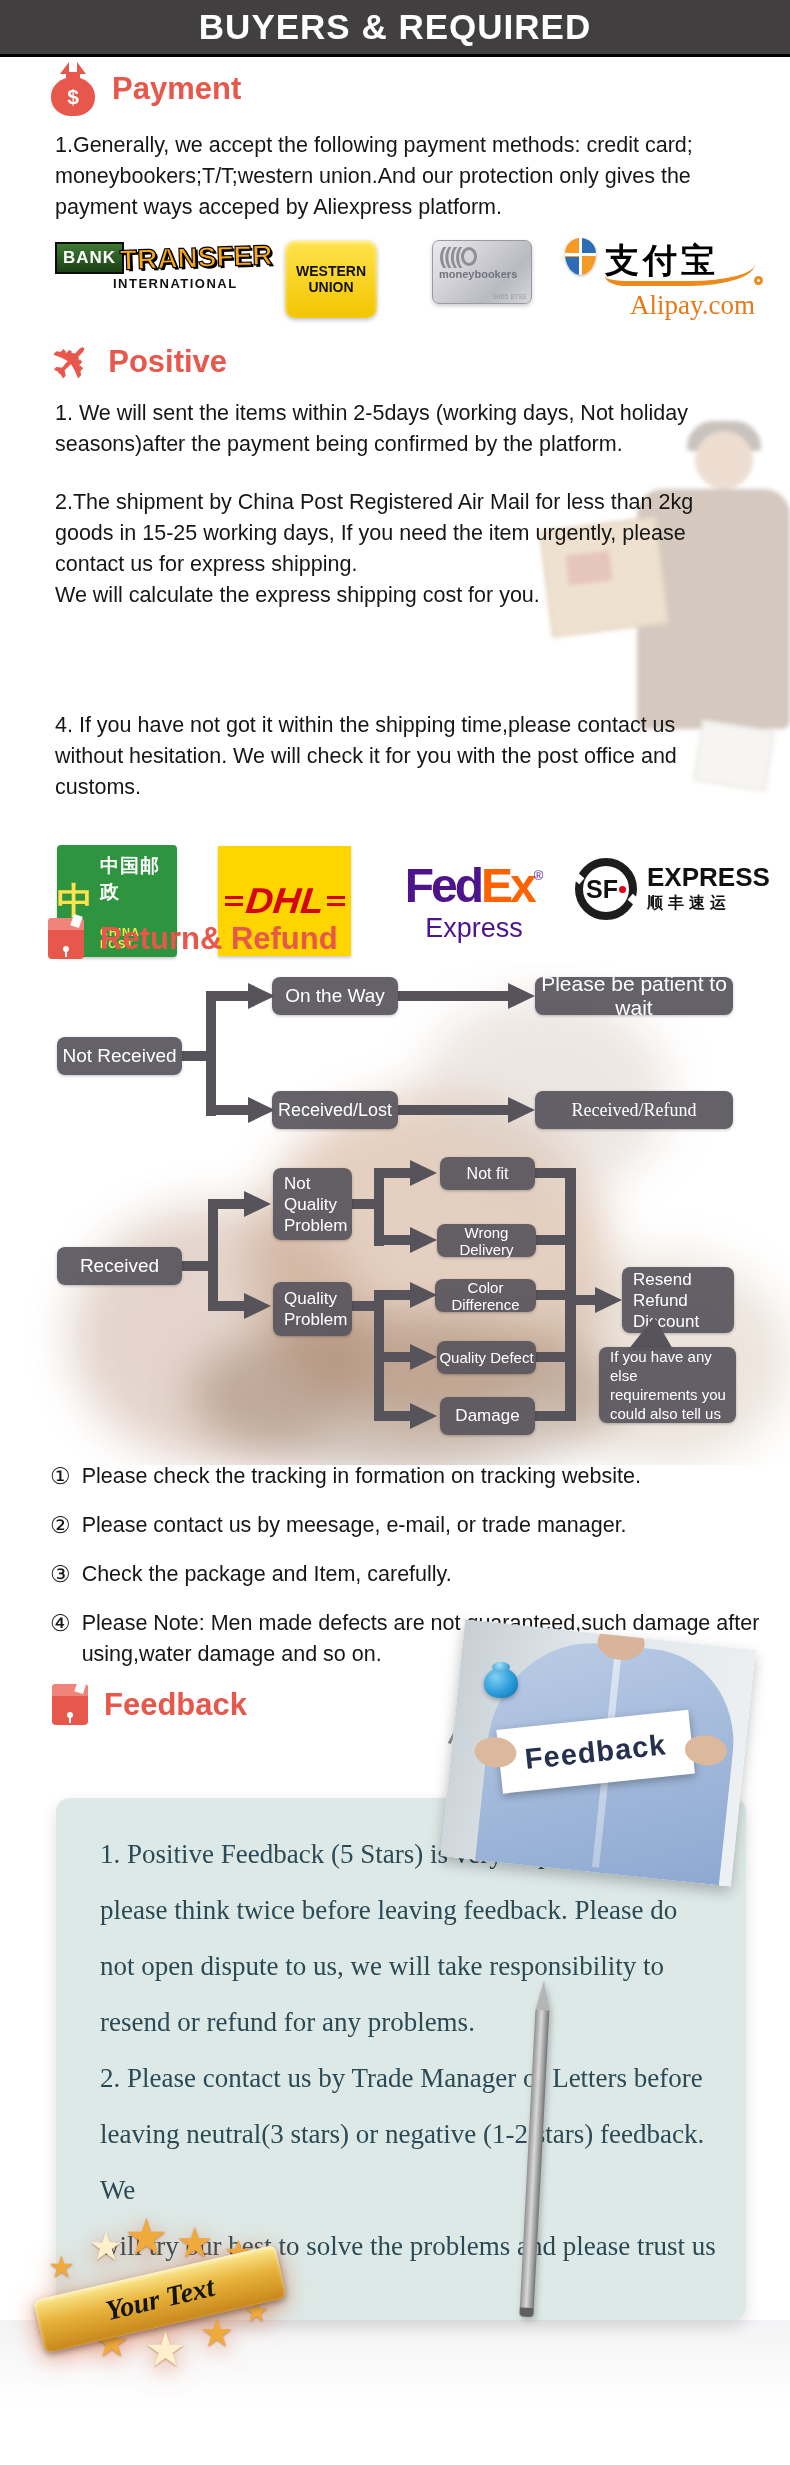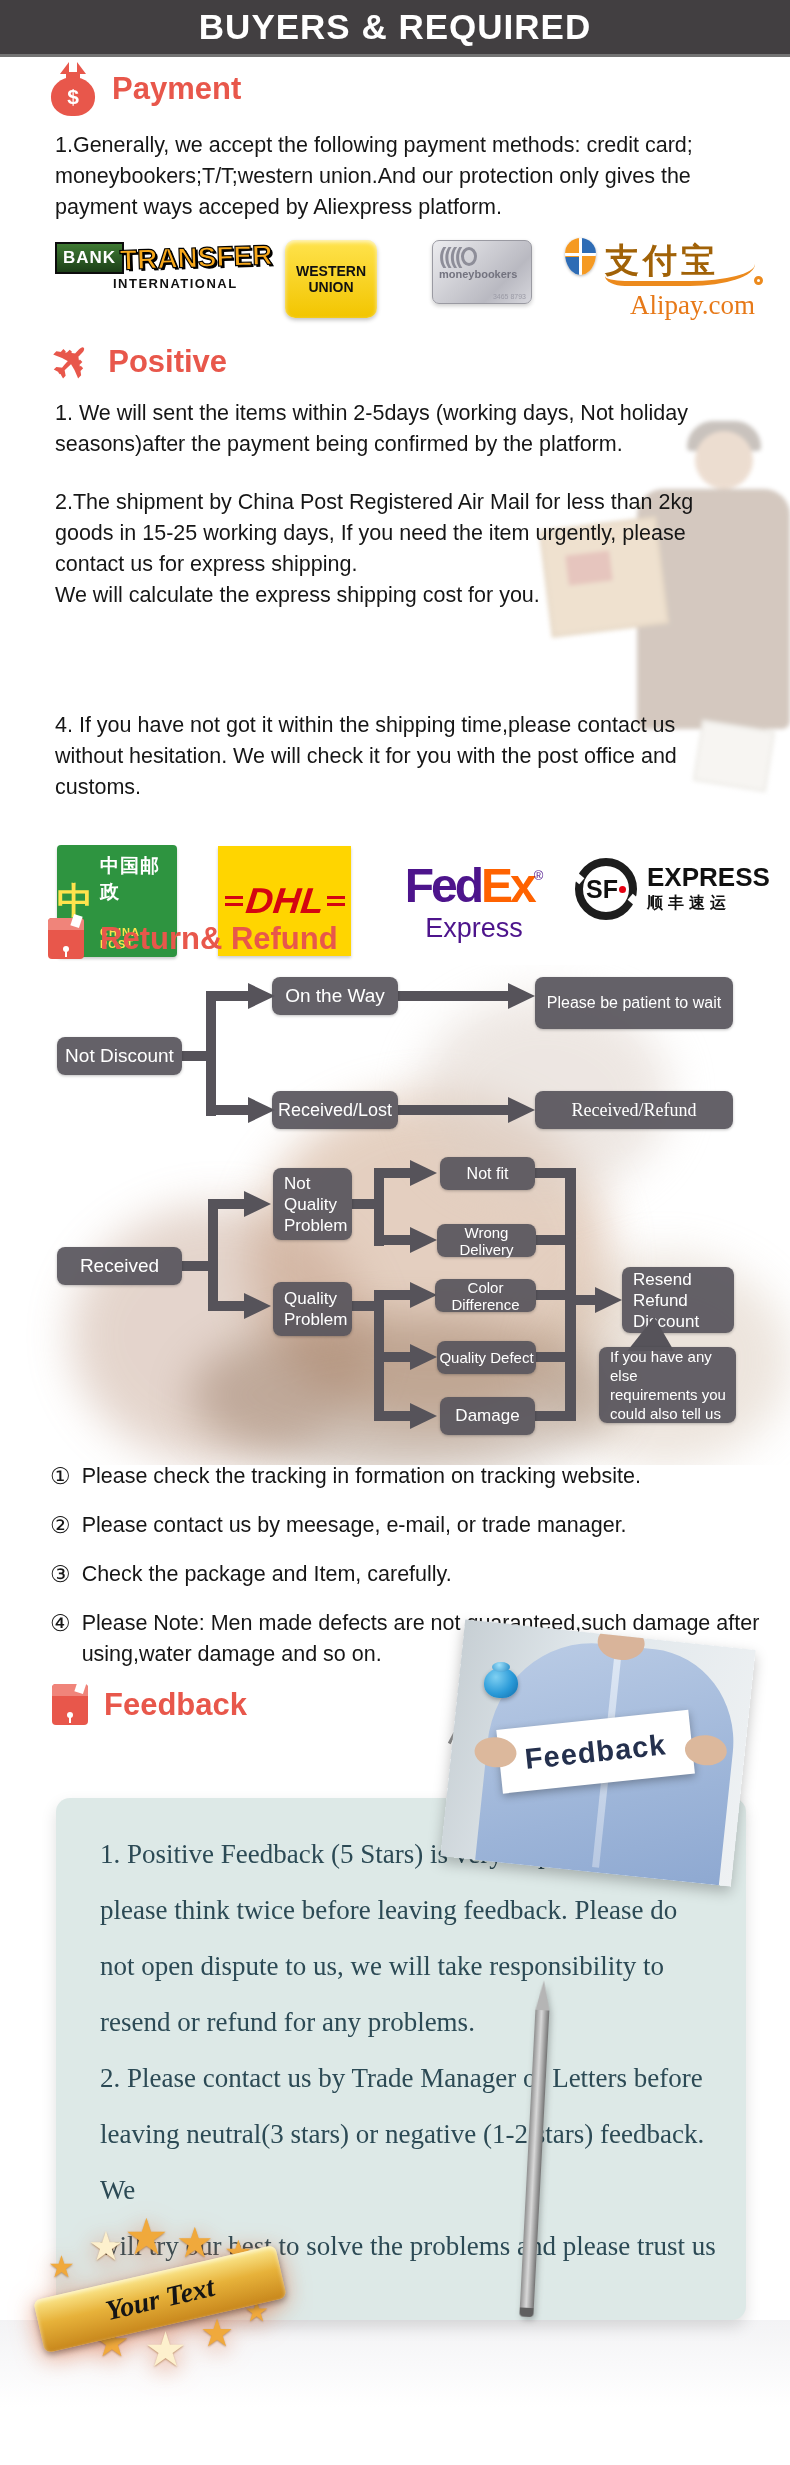--- a/index.html
+++ b/index.html
@@ -9,21 +9,21 @@
     --linegray:#56535a;
     --panel:#dde9e7;
     --serifink:#2c4a55;
   }
   *{margin:0;padding:0;box-sizing:border-box;}
   body{background:#fff;font-family:"Liberation Sans",sans-serif;}
   #canvas{position:relative;width:790px;height:2465px;background:#fff;overflow:hidden;margin:0 auto;}
   .abs{position:absolute;}
 
   
-  .header{left:0;top:0;width:790px;height:57px;background:#423f41;display:flex;align-items:center;justify-content:center;border-bottom:3px solid #737373;}
+  .header{left:0;top:0;width:790px;height:57px;background:#423f41;display:flex;align-items:center;justify-content:center;border-bottom:3px solid #000000;}
   .header-title{color:#fff;font-size:35px;font-weight:bold;letter-spacing:1px;}
 
   
   .sec-head{display:flex;align-items:center;gap:16px;color:var(--red);font-size:31px;font-weight:600;}
 
   
   .bag{position:relative;width:46px;height:54px;}
   .bag-body{position:absolute;left:1px;bottom:0;width:44px;height:39px;background:var(--red);border-radius:50% 50% 46% 46%;display:flex;align-items:center;justify-content:center;color:#fff;font-weight:bold;font-size:21px;}
   .bag-neck{position:absolute;left:16px;top:10px;width:14px;height:8px;background:var(--red);}
   .bag-ear-l{position:absolute;left:10px;top:0;width:0;height:0;border-bottom:12px solid var(--red);border-left:9px solid transparent;}
@@ -46,21 +46,21 @@
   .transfer-word{font-weight:800;font-size:28px;color:#f7a81b;-webkit-text-stroke:1.2px #000;text-shadow:2px 2px 0 #000;letter-spacing:0;transform:rotate(-2deg);display:inline-block;margin-left:-4px;}
   .intl{font-family:Liberation Sans, sans-serif;font-size:13px;letter-spacing:1.5px;color:#111;margin-left:58px;margin-top:2px;font-weight:bold;}
   .wu{width:92px;height:78px;background:linear-gradient(#ffe34d,#f2c500);border-radius:10px;display:flex;flex-direction:column;align-items:center;justify-content:center;color:#111;font-weight:800;font-size:14px;line-height:16px;box-shadow:inset 0 2px 4px rgba(255,255,255,.7),0 2px 4px rgba(0,0,0,.25);}
   .mb-card{width:100px;height:64px;background:linear-gradient(135deg,#ececef,#b9b9c1 70%,#d6d6dc);border:1px solid #9a9aa2;border-radius:7px;box-shadow:0 2px 4px rgba(0,0,0,.2);padding:4px 6px;position:relative;overflow:hidden;}
   .mb-arcs{color:#8e8e99;font-size:22px;font-weight:bold;letter-spacing:-2px;line-height:22px;}
   .mb-ring{display:inline-block;width:16px;height:19px;border:3px solid #8e8e99;border-radius:50%;vertical-align:-3px;margin-left:1px;}
   .mb-name{color:#73737f;font-size:11px;font-weight:bold;margin-top:1px;}
   .mb-num{position:absolute;right:5px;bottom:3px;color:#9b9ba6;font-size:7px;}
   .shield{position:relative;width:31px;height:37px;border-radius:50% 50% 50% 50%/42% 42% 58% 58%;background:conic-gradient(#2e6cb5 0 90deg,#f59a23 0 180deg,#2e6cb5 0 270deg,#f59a23 0 360deg);box-shadow:0 1px 3px rgba(0,0,0,.3);}
   .shield:after{content:"";position:absolute;left:0;top:0;width:100%;height:100%;background:linear-gradient(#fff,#fff) 50% 0/3px 100% no-repeat,linear-gradient(#fff,#fff) 0 45%/100% 3px no-repeat;border-radius:inherit;}
-  .ali-cn{font-size:34px;font-weight:bold;color:#a16207;letter-spacing:4px;}
+  .ali-cn{font-size:34px;font-weight:bold;color:#000000;letter-spacing:4px;}
   .ali-swoosh{position:absolute;left:40px;top:26px;width:150px;height:22px;border-bottom:5px solid #ec8a1d;border-radius:0 0 130px 40px/0 0 44px 20px;}
   .ali-dot{position:absolute;right:-8px;bottom:-4px;width:9px;height:9px;border:3px solid #ec8a1d;border-radius:50%;}
   .ali-site{font-family:"Liberation Serif",serif;font-size:27px;color:#e77918;margin-top:6px;}
 
   
   .cp{width:120px;height:112px;background:#2e9440;border-radius:4px;display:flex;align-items:center;justify-content:center;gap:7px;box-shadow:0 2px 3px rgba(0,0,0,.2);}
   .cp-emblem{color:#ffe34d;font-size:36px;font-weight:bold;font-family:"Liberation Serif",serif;}
   .cp-cn{color:#fff;font-size:19px;font-weight:bold;letter-spacing:1px;}
   .cp-en{color:#ffe34d;font-size:11px;font-weight:bold;letter-spacing:1px;margin-top:21px;}
   .dhl{width:133px;height:110px;background:#ffd500;display:flex;align-items:center;justify-content:center;gap:5px;box-shadow:0 2px 3px rgba(0,0,0,.2);}
@@ -263,23 +263,23 @@
     <div class="vline" style="left:206px;top:26px;width:10px;height:125px;"></div>
     <div class="hline" style="left:216px;top:26px;width:32px;height:10px;"></div>
     <div class="arr" style="left:248px;top:18px;"></div>
     <div class="hline" style="left:216px;top:140px;width:32px;height:10px;"></div>
     <div class="arr" style="left:248px;top:132px;"></div>
     <div class="hline" style="left:398px;top:26px;width:110px;height:10px;"></div>
     <div class="arr" style="left:508px;top:18px;"></div>
     <div class="hline" style="left:398px;top:140px;width:110px;height:10px;"></div>
     <div class="arr" style="left:508px;top:132px;"></div>
 
-    <div class="fbox" style="left:57px;top:72px;width:125px;height:38px;font-size:19px;">Not Discount</div>
+    <div class="fbox" style="left:57px;top:72px;width:125px;height:38px;font-size:19px;">Not Received</div>
     <div class="fbox" style="left:272px;top:12px;width:126px;height:38px;font-size:19px;">On the Way</div>
-    <div class="fbox" style="left:535px;top:12px;width:198px;height:52px;font-size:16px;">Please be patient to wait</div>
+    <div class="fbox" style="left:535px;top:12px;width:198px;height:38px;font-size:21px;">Please be patient to wait</div>
     <div class="fbox" style="left:272px;top:126px;width:126px;height:38px;font-size:18px;">Received/Lost</div>
     <div class="fbox" style="left:535px;top:126px;width:198px;height:38px;font-size:18px;font-family:Liberation Serif, serif;">Received/Refund</div>
 
     <div class="hline" style="left:182px;top:296px;width:26px;height:10px;"></div>
     <div class="vline" style="left:208px;top:234px;width:10px;height:112px;"></div>
     <div class="hline" style="left:218px;top:234px;width:26px;height:10px;"></div>
     <div class="arr" style="left:244px;top:226px;"></div>
     <div class="hline" style="left:218px;top:336px;width:26px;height:10px;"></div>
     <div class="arr" style="left:244px;top:328px;"></div>
 

